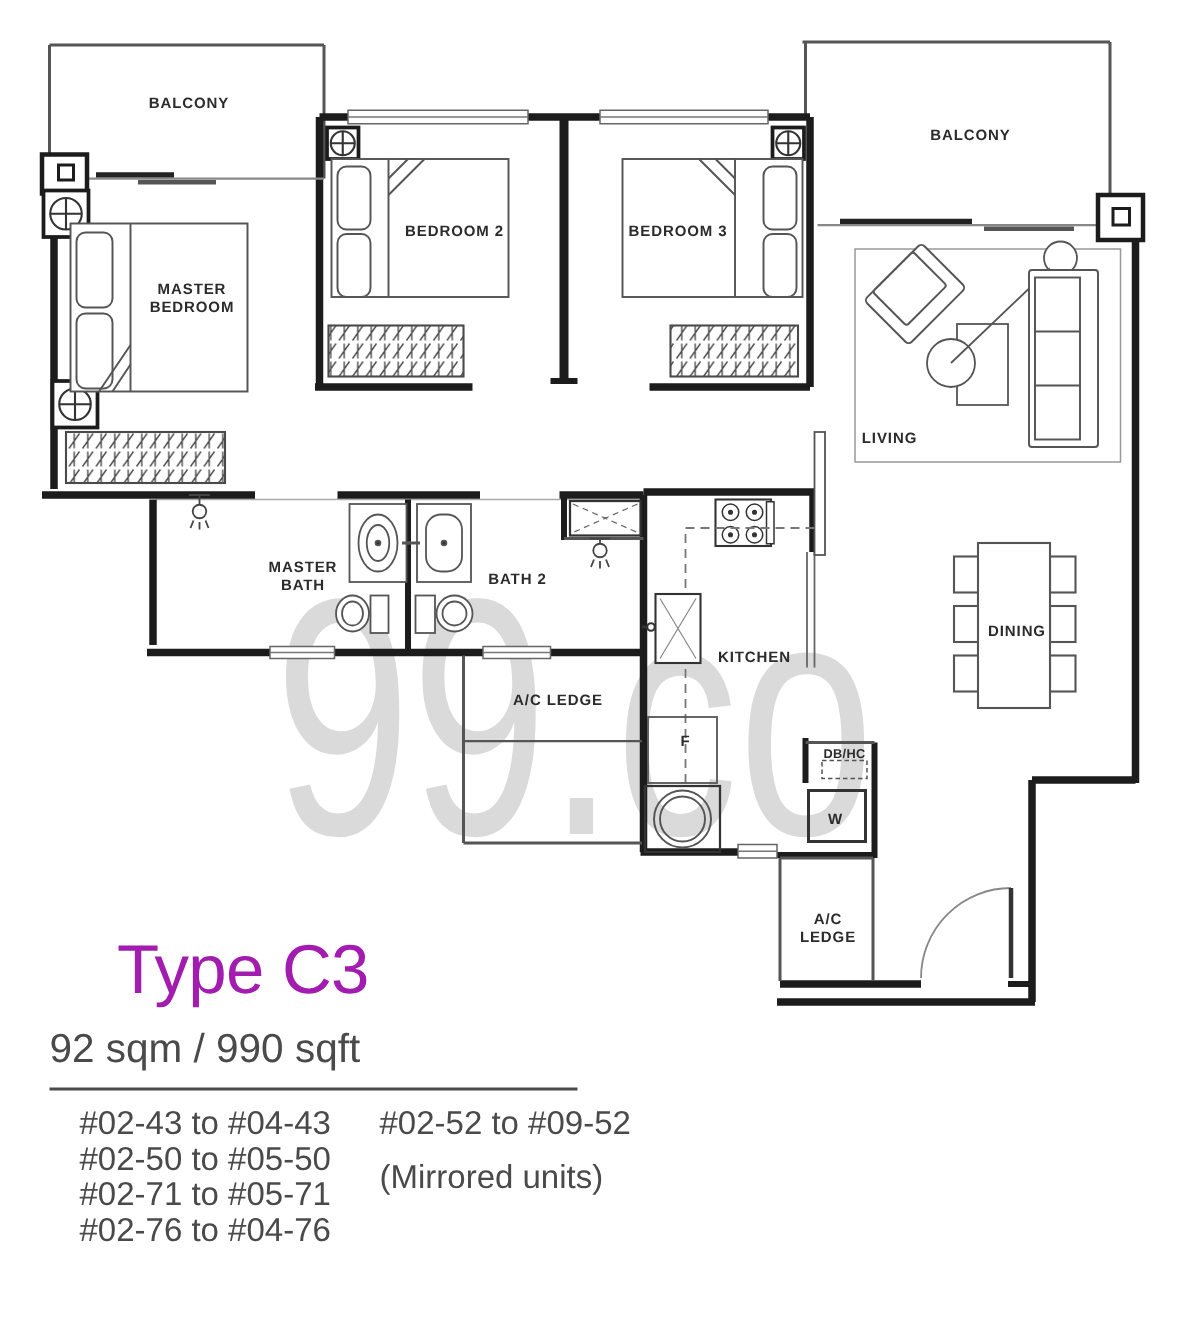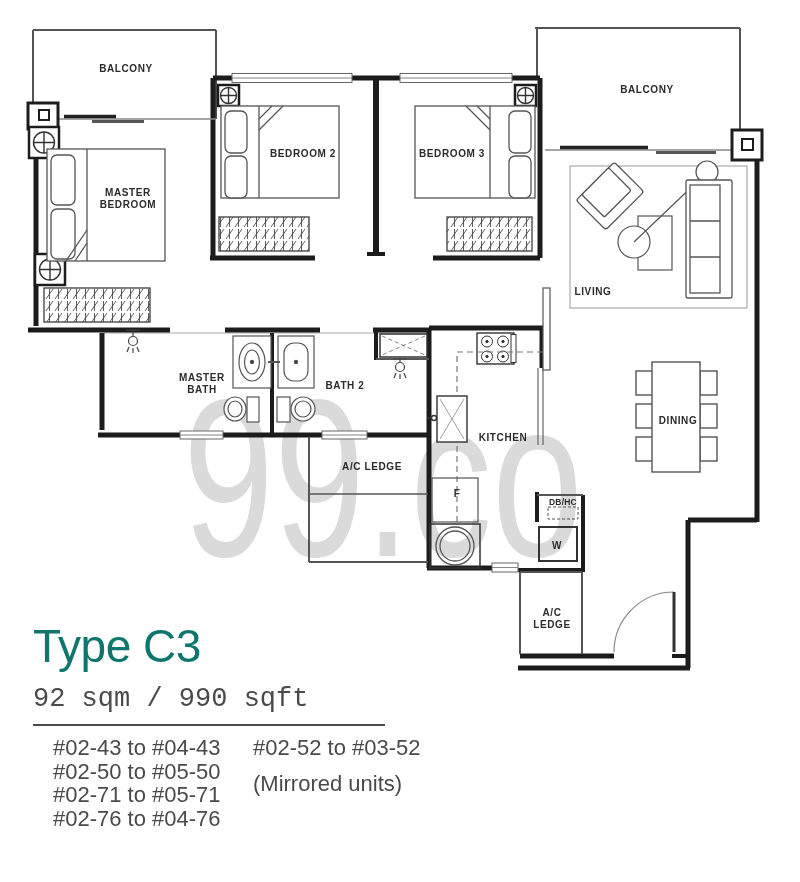--- a/index.html
+++ b/index.html
@@ -5,21 +5,21 @@
   html,body{margin:0;padding:0;background:#fff;}
   #stage{position:relative;width:800px;height:882px;background:#fff;overflow:hidden;
          font-family:"Liberation Sans",sans-serif;}
   #plan-svg{position:absolute;left:0;top:0;}
   .rlabel{font-family:"Liberation Sans",sans-serif;font-weight:bold;font-size:10px;
           fill:#2b2b2b;letter-spacing:.6px;text-anchor:middle;}
   .rlabel.small{font-size:8.5px;letter-spacing:.2px;}
   .wm{font-family:"Liberation Sans",sans-serif;font-weight:normal;fill:#dadada;}
   #caption{position:absolute;left:33px;top:622px;width:420px;}
   #title{font-size:46px;line-height:48px;letter-spacing:-.5px;margin:0;font-weight:normal;}
-  #area{font-size:27px;color:#4a4a4a;margin-top:14px;font-family:Liberation Mono, monospace;}
+  #area{font-size:27px;color:#4a4a4a;margin-top:14px;}
   #rule{height:2px;background:#4a4a4a;width:352px;margin-top:10px;}
   #units{display:flex;margin-top:10px;color:#4a4a4a;font-size:22px;line-height:23.5px;justify-content:flex-end;}
   #units .col{width:200px;}
   #units .note{margin-top:12px;}
 </style>
 </head>
 <body>
 
 <div id="stage">
 
@@ -299,30 +299,30 @@
     <text class="rlabel" x="678" y="424">DINING</text>
     <text class="rlabel" x="457" y="497">F</text>
     <text class="rlabel small" x="563" y="505">DB/HC</text>
     <text class="rlabel" x="557" y="549">W</text>
     <text class="rlabel" x="552" y="616">A/C</text>
     <text class="rlabel" x="552" y="628">LEDGE</text>
   </g>
 </svg>
 
 <div id="caption">
-  <h1 id="title" style="color: #0f766e;">Type C3</h1>
+  <h1 id="title" style="color: #a21caf; margin-left: 45px;">Type C3</h1>
   <div id="area">92 sqm / 990 sqft</div>
   <div id="rule"></div>
   <div id="units">
     <div class="col">
       <div>#02-43 to #04-43</div>
       <div>#02-50 to #05-50</div>
       <div>#02-71 to #05-71</div>
       <div>#02-76 to #04-76</div>
     </div>
     <div class="col">
-      <div>#02-52 to #03-52</div>
+      <div>#02-52 to #09-52</div>
       <div class="note">(Mirrored units)</div>
     </div>
   </div>
 </div>
 
 </div>
 
 </body></html>

